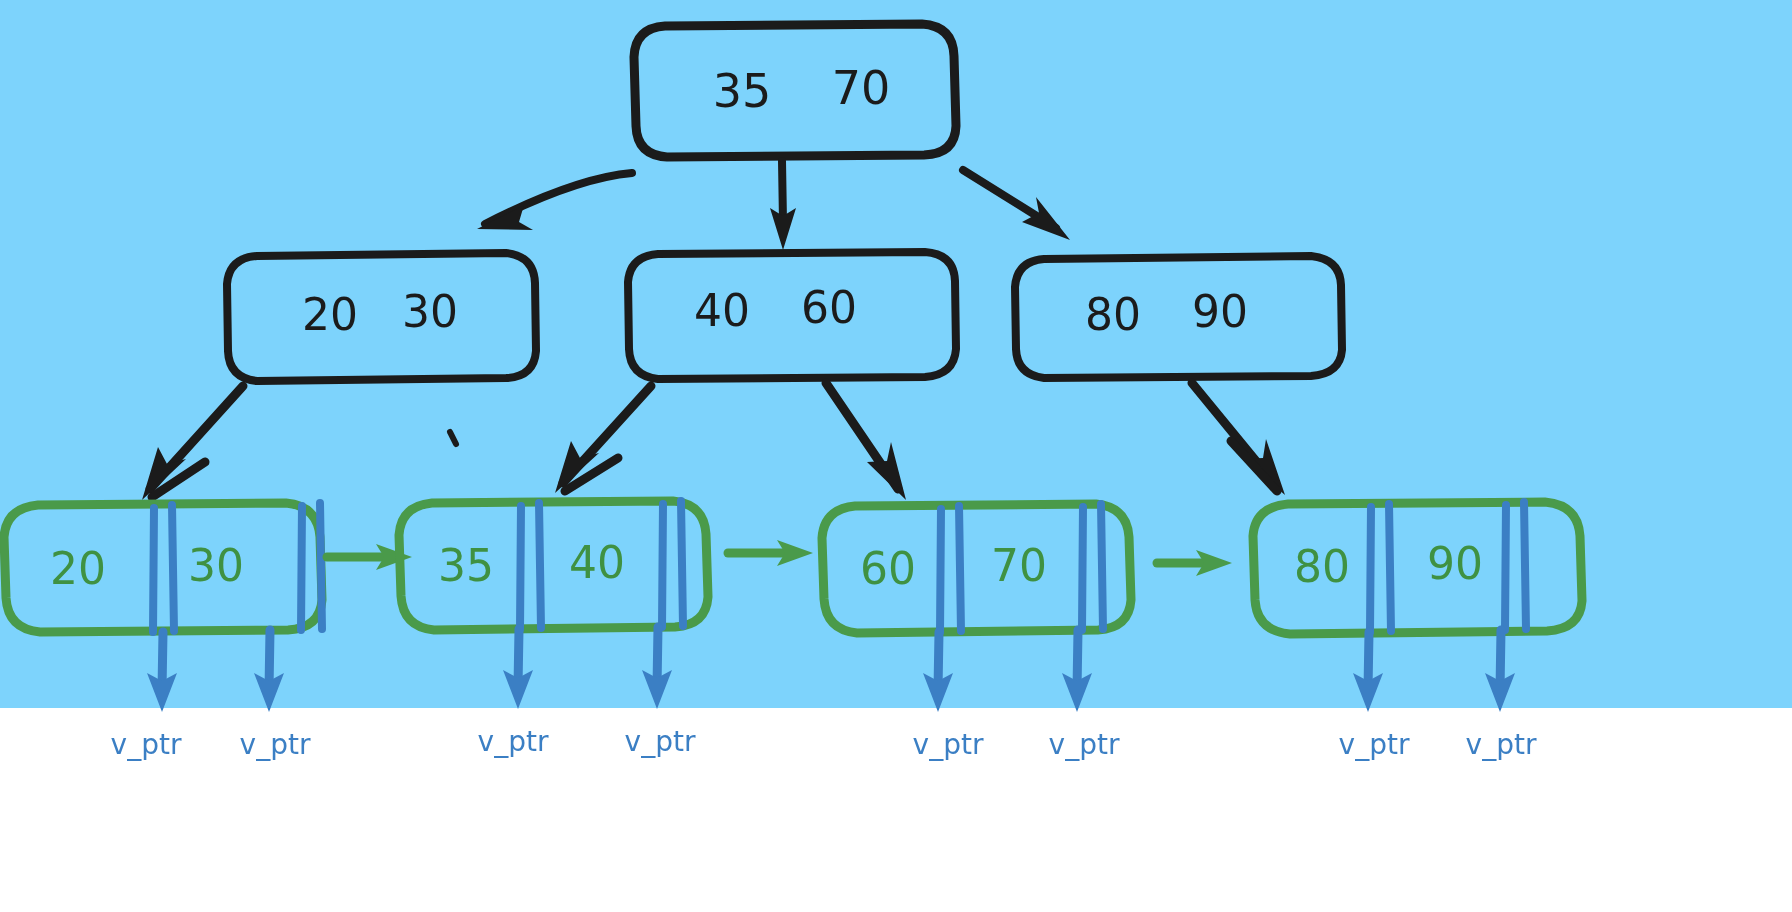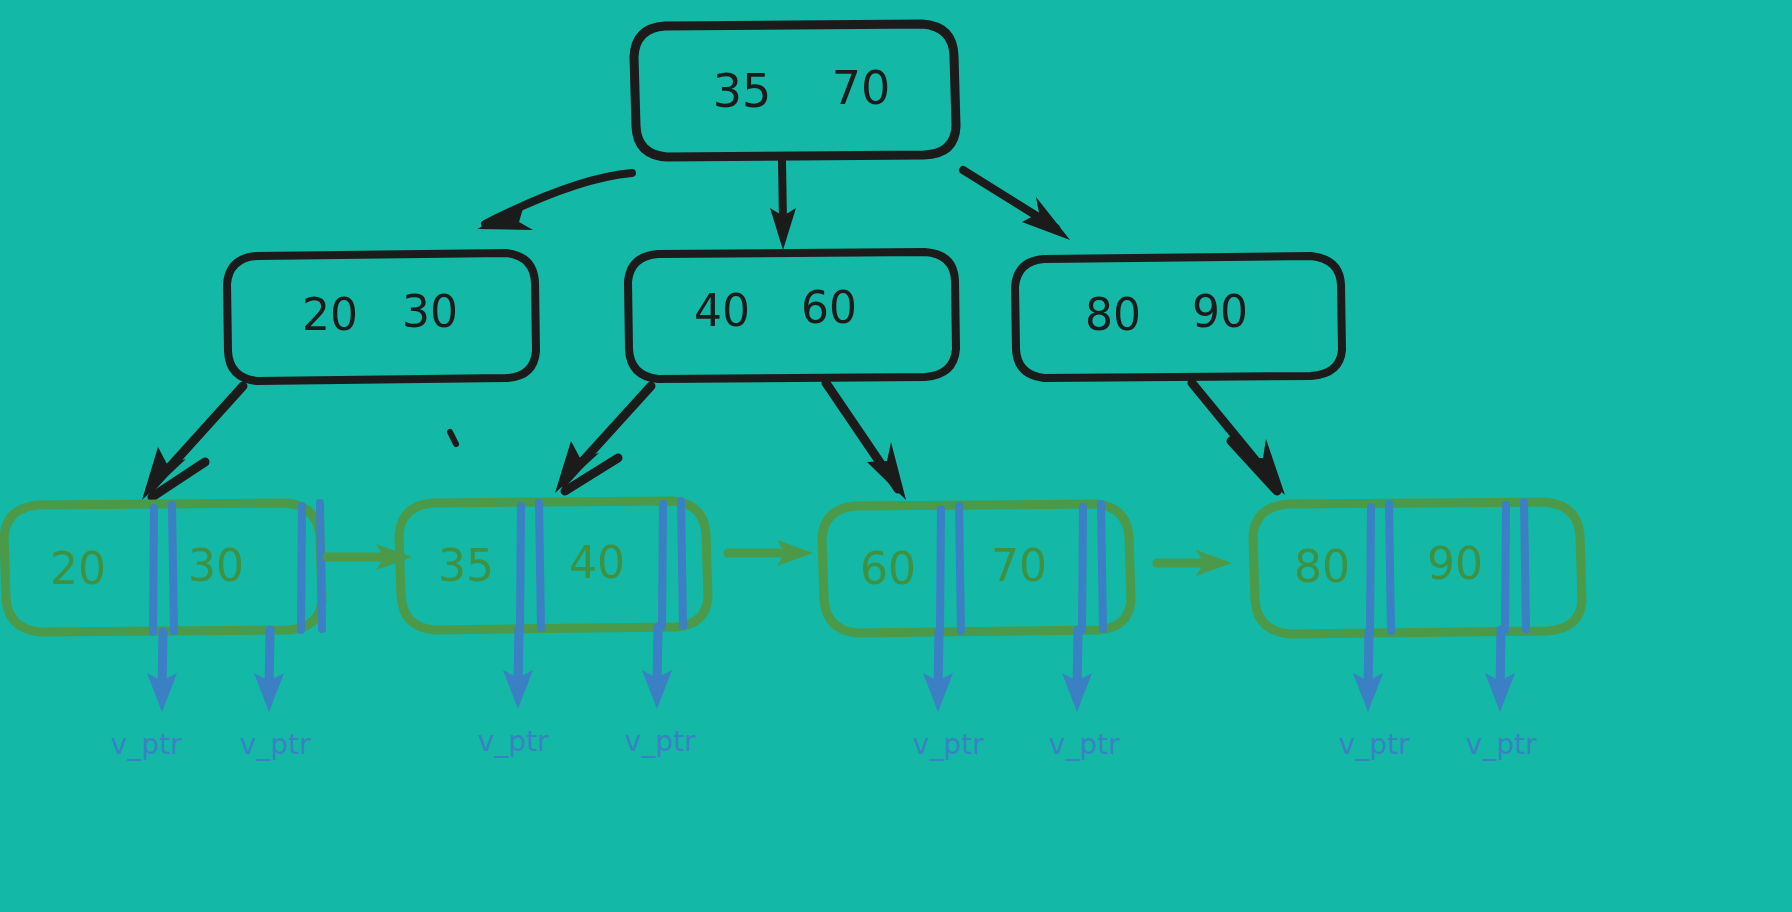--- a/index.html
+++ b/index.html
@@ -10,22 +10,22 @@
   }
   body {
     width: 1792px;
     height: 912px;
     overflow: hidden;
     font-family: "DejaVu Sans", sans-serif;
   }
   #canvas-root {
     position: relative;
     width: 1792px;
-    height: 912px;
-    background: #14b8a6;
+    height: 708px;
+    background: #7dd3fc;
   }
   #diagram-svg {
     position: absolute;
     top: 0;
     left: 0;
     width: 1792px;
     height: 912px;
     display: block;
   }
   .node-key-text {

